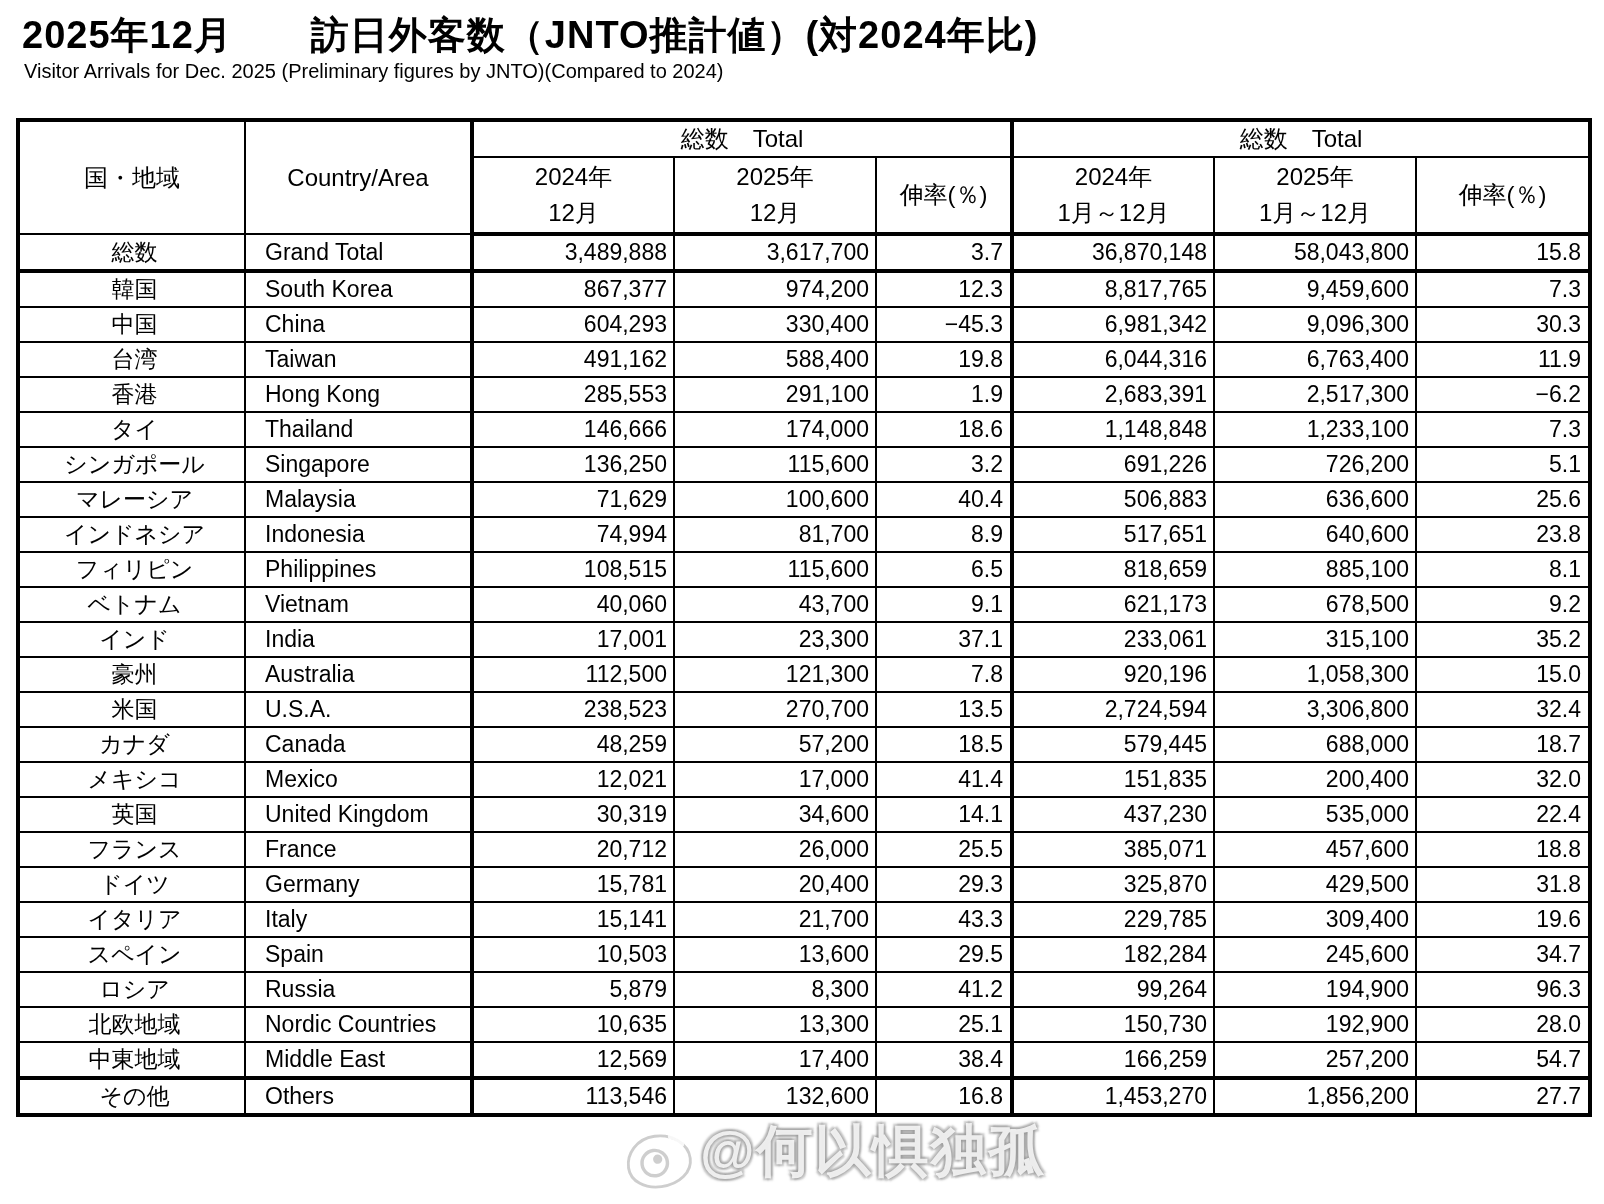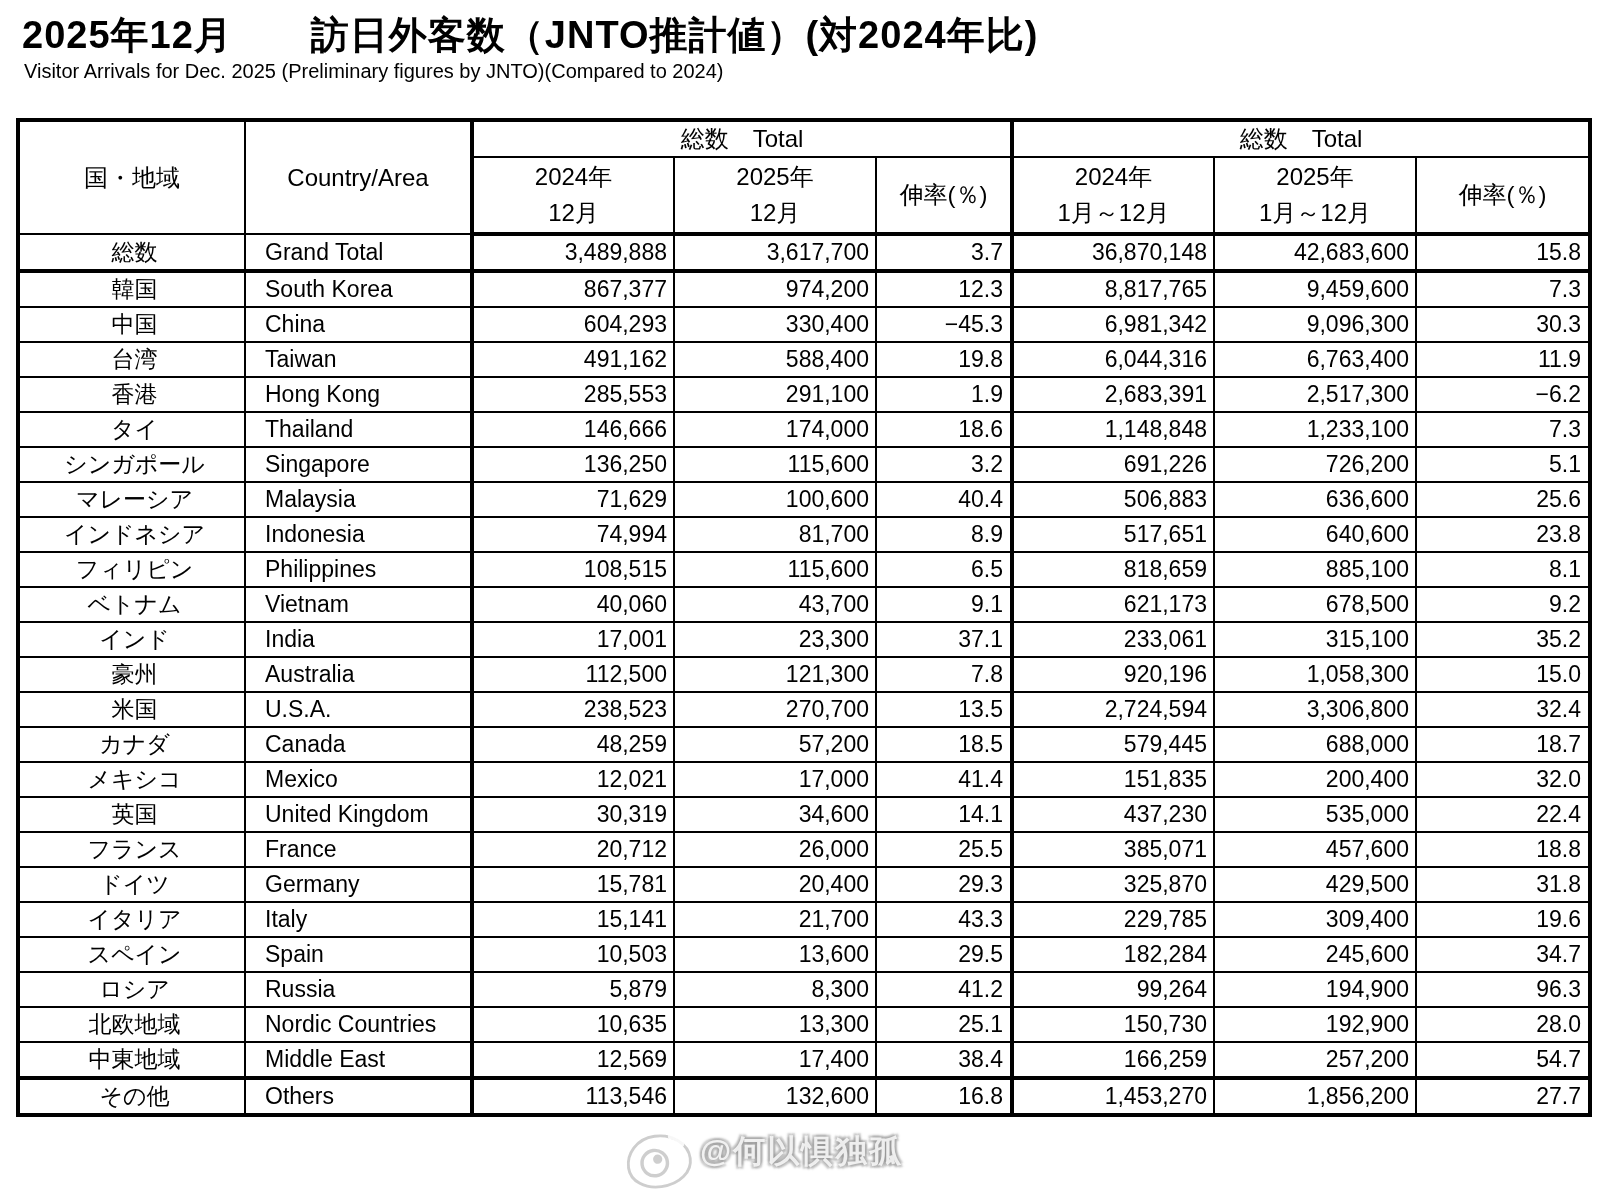--- a/index.html
+++ b/index.html
@@ -37,21 +37,21 @@
   td.t-num { text-align:right; padding-right:6px; }
   td.t-pct { text-align:right; padding-right:7px; }
   tr.row-grand-total td { border-bottom:4px solid #000; }
   tr.row-others td { border-top:4px solid #000; }
   .watermark {
     position:absolute; left:622px; top:1104px; height:96px;
     display:flex; align-items:center; gap:4px;
     pointer-events:none;
   }
   .wm-text {
-    font-size:32px; font-weight:700; letter-spacing:2px; white-space:nowrap;
+    font-size:56px; font-weight:700; letter-spacing:2px; white-space:nowrap;
     color:rgba(255,255,255,0.82);
     text-shadow:
       0 0 2px rgba(150,150,150,0.55),
       2px 2px 2px rgba(140,140,140,0.45),
       -2px -2px 2px rgba(140,140,140,0.45),
       2px -2px 2px rgba(140,140,140,0.45),
       -2px 2px 2px rgba(140,140,140,0.45);
   }
   .wm-icon { width:74px; height:84px; opacity:0.85; transform:rotate(-8deg); }
 </style>
@@ -101,21 +101,21 @@
     </tr>
   </thead>
   <tbody id="table-body">
       <tr class="row-grand-total">
         <td class="t-jp">総数</td>
         <td class="t-en">Grand Total</td>
         <td class="t-num thick-l">3,489,888</td>
         <td class="t-num">3,617,700</td>
         <td class="t-pct">3.7</td>
         <td class="t-num thick-l">36,870,148</td>
-        <td class="t-num">42,683,600</td>
+        <td class="t-num">58,043,800</td>
         <td class="t-pct">15.8</td>
       </tr>
       <tr>
         <td class="t-jp">韓国</td>
         <td class="t-en">South Korea</td>
         <td class="t-num thick-l">867,377</td>
         <td class="t-num">974,200</td>
         <td class="t-pct">12.3</td>
         <td class="t-num thick-l">8,817,765</td>
         <td class="t-num">9,459,600</td>

